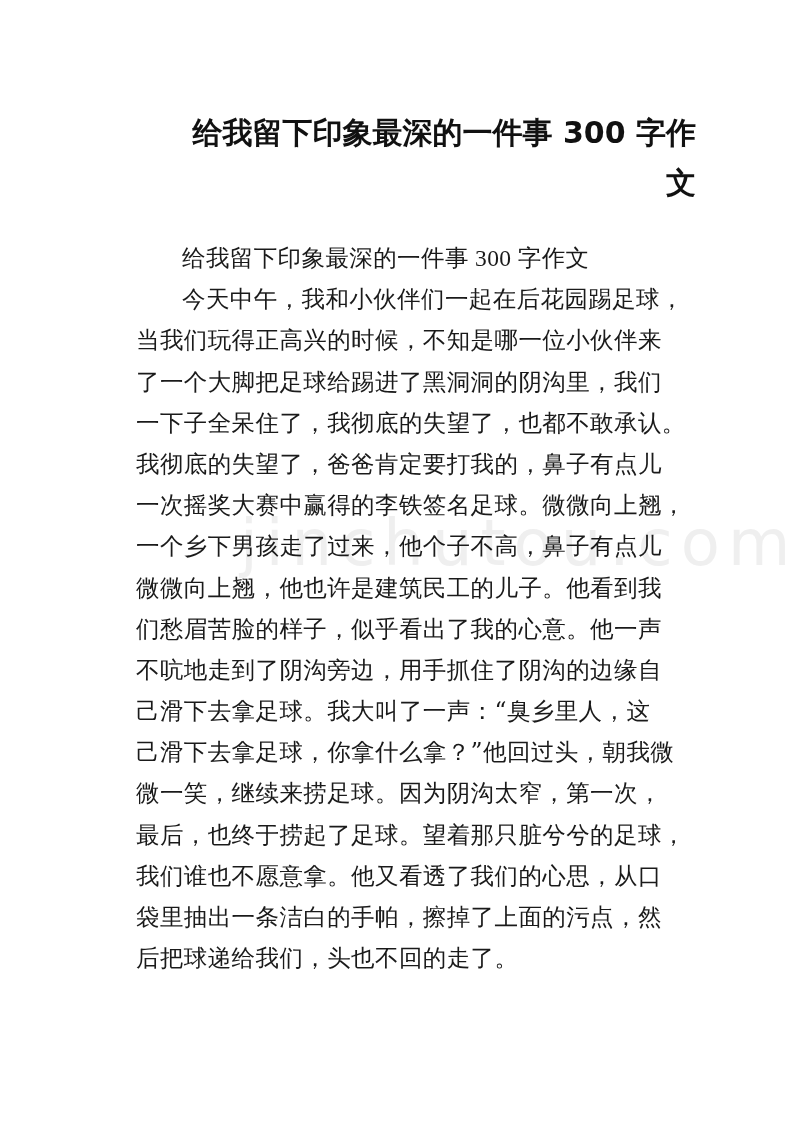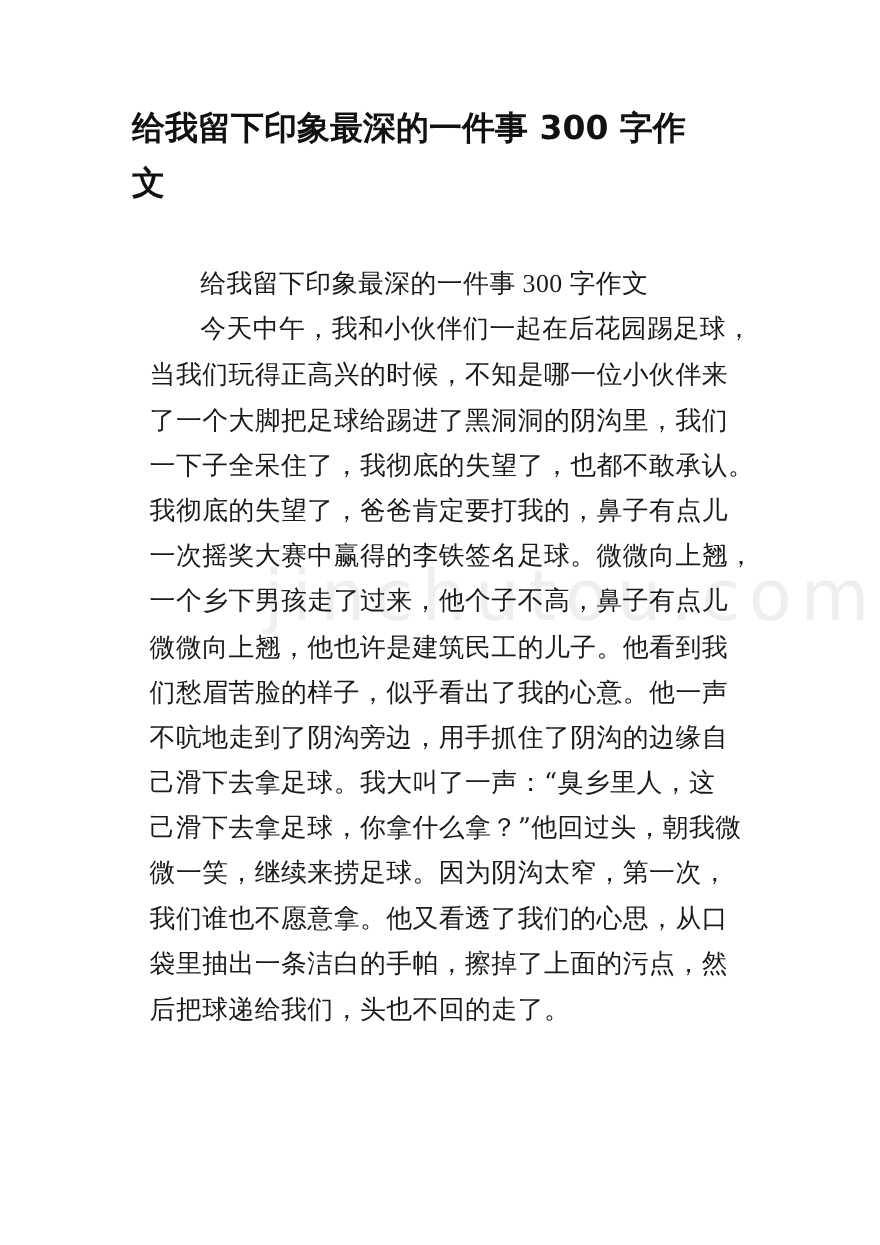--- a/index.html
+++ b/index.html
@@ -20,27 +20,27 @@
       left: 0; top: 0;
       width: 800px;
       height: 1132px;
       background: #ffffff;
     }
     .title {
       position: absolute;
       left: 120px;
       top: 92px;
       width: 560px;
-      text-align: left;
+      text-align: right;
       font-family: "DejaVu Sans", "Liberation Sans", sans-serif;
       font-weight: bold;
       font-size: 30px;
       line-height: 50px;
       color: #111111;
-      margin: 0;
+      margin: 16px;
     }
     .body-text {
       position: absolute;
       left: 136px;
       top: 238px;
       width: 544px;
       font-size: 23.5px;
       line-height: 41.2px;
       color: #1a1a1a;
       letter-spacing: 0.4px;
@@ -86,18 +86,19 @@
     <span class="line">一下子全呆住了，我彻底的失望了，也都不敢承认。</span>
     <span class="line">我彻底的失望了，爸爸肯定要打我的，鼻子有点儿</span>
     <span class="line">一次摇奖大赛中赢得的李铁签名足球。微微向上翘，</span>
     <span class="line">一个乡下男孩走了过来，他个子不高，鼻子有点儿</span>
     <span class="line">微微向上翘，他也许是建筑民工的儿子。他看到我</span>
     <span class="line">们愁眉苦脸的样子，似乎看出了我的心意。他一声</span>
     <span class="line">不吭地走到了阴沟旁边，用手抓住了阴沟的边缘自</span>
     <span class="line">己滑下去拿足球。我大叫了一声：“臭乡里人，这</span>
     <span class="line">己滑下去拿足球，你拿什么拿？”他回过头，朝我微</span>
     <span class="line">微一笑，继续来捞足球。因为阴沟太窄，第一次，</span>
+    <span class="line">最后，也终于捞起了足球。望着那只脏兮兮的足球，</span>
     <span class="line">我们谁也不愿意拿。他又看透了我们的心思，从口</span>
     <span class="line">袋里抽出一条洁白的手帕，擦掉了上面的污点，然</span>
     <span class="line">后把球递给我们，头也不回的走了。</span>
   </div>
 
 </div>
 
 </body></html>

